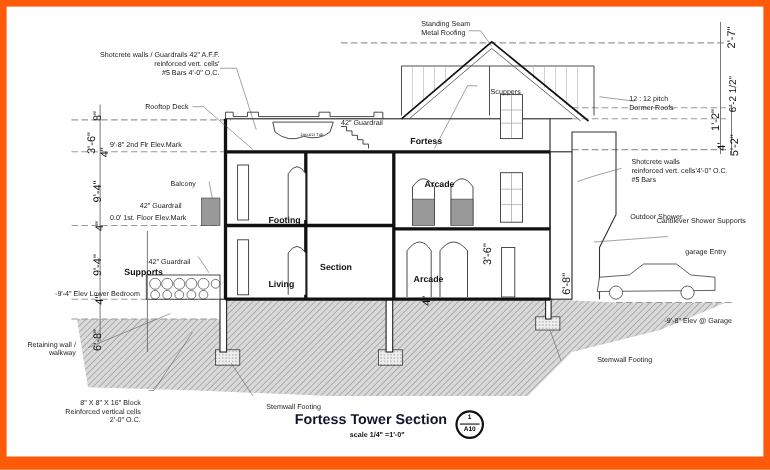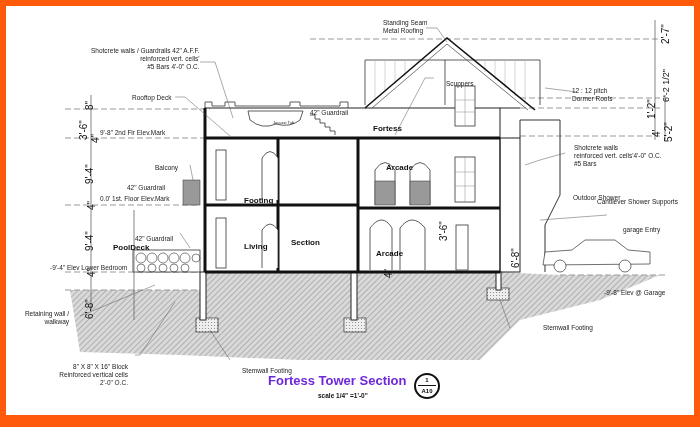--- a/index.html
+++ b/index.html
@@ -3,21 +3,21 @@
 <meta charset="utf-8">
 <style>
   html,body{margin:0;padding:0;}
   body{width:700px;height:427px;overflow:hidden;background:#ff5a0a;font-family:"Liberation Sans",sans-serif;}
   .sheet{position:absolute;left:6px;top:6px;width:688px;height:409px;background:#fff;overflow:hidden;}
   svg{position:absolute;left:0;top:0;}
   .lbl{position:absolute;font-size:6.5px;color:#222;line-height:8px;white-space:nowrap;}
   .r{text-align:right;}
   .room{position:absolute;font-size:8px;font-weight:bold;color:#111;white-space:nowrap;}
   .dim{position:absolute;font-size:10px;color:#111;transform:rotate(-90deg);transform-origin:left top;white-space:nowrap;}
-  .title{position:absolute;left:262px;top:367px;font-size:13px;font-weight:bold;color:#6d28d9;}
+  .title{position:absolute;left:262px;top:367px;font-size:13px;font-weight:bold;color:#0f172a;}
   .scale{position:absolute;left:312px;top:386px;font-size:6.5px;font-weight:bold;color:#111;}
   .bubble{position:absolute;left:408px;top:367px;width:22px;height:22px;border:2px solid #111;border-radius:50%;text-align:center;font-size:6px;font-weight:bold;line-height:10px;}
   .bubble .hr{height:1px;background:#111;margin:0 2px;}
 </style>
 </head>
 <body>
 
 <div class="sheet">
 <svg width="688" height="409" viewBox="6 6 688 409">
   <defs>
@@ -202,26 +202,26 @@
     <div>reinforced vert. cells'4'-0" O.C.</div>
     <div>#5 Bars</div>
   </div>
   <div class="lbl" style="left:567px;top:188px;">Outdoor Shower</div>
   <div class="lbl" style="left:591px;top:192px;">Cantilever Shower Supports</div>
   <div class="lbl" style="left:617px;top:220px;">garage Entry</div>
   <div class="lbl" style="left:598px;top:283px;">-9'-8" Elev @ Garage</div>
   <div class="lbl" style="left:537px;top:318px;">Stemwall Footing</div>
 
   <div class="room" style="left:238px;top:190px;">Footing</div>
-  <div class="room" style="left:238px;top:236px;text-align:center;">Living</div>
+  <div class="room" style="left:238px;top:248px;text-align:center;">Living</div>
   <div class="room" style="left:285px;top:232px;">Section</div>
   <div class="room" style="left:380px;top:157px;">Arcade</div>
   <div class="room" style="left:370px;top:243px;">Arcade</div>
   <div class="room" style="left:367px;top:118px;">Fortess</div>
-  <div class="room" style="left:107px;top:237px;">PoolDeck</div>
+  <div class="room" style="left:107px;top:237px;">Supports</div>
   <div class="lbl" style="left:267px;top:113px;font-size:4px;">Jacuzzi Tub</div>
 
   <div class="dim" style="left:78px;top:104px;">8"</div>
   <div class="dim" style="left:72px;top:134px;">3'-6"</div>
   <div class="dim" style="left:84px;top:137px;">4"</div>
   <div class="dim" style="left:78px;top:178px;">9'-4"</div>
   <div class="dim" style="left:80px;top:204px;">4"</div>
   <div class="dim" style="left:78px;top:245px;">9'-4"</div>
   <div class="dim" style="left:80px;top:271px;">4"</div>
   <div class="dim" style="left:78px;top:313px;">6'-8"</div>

